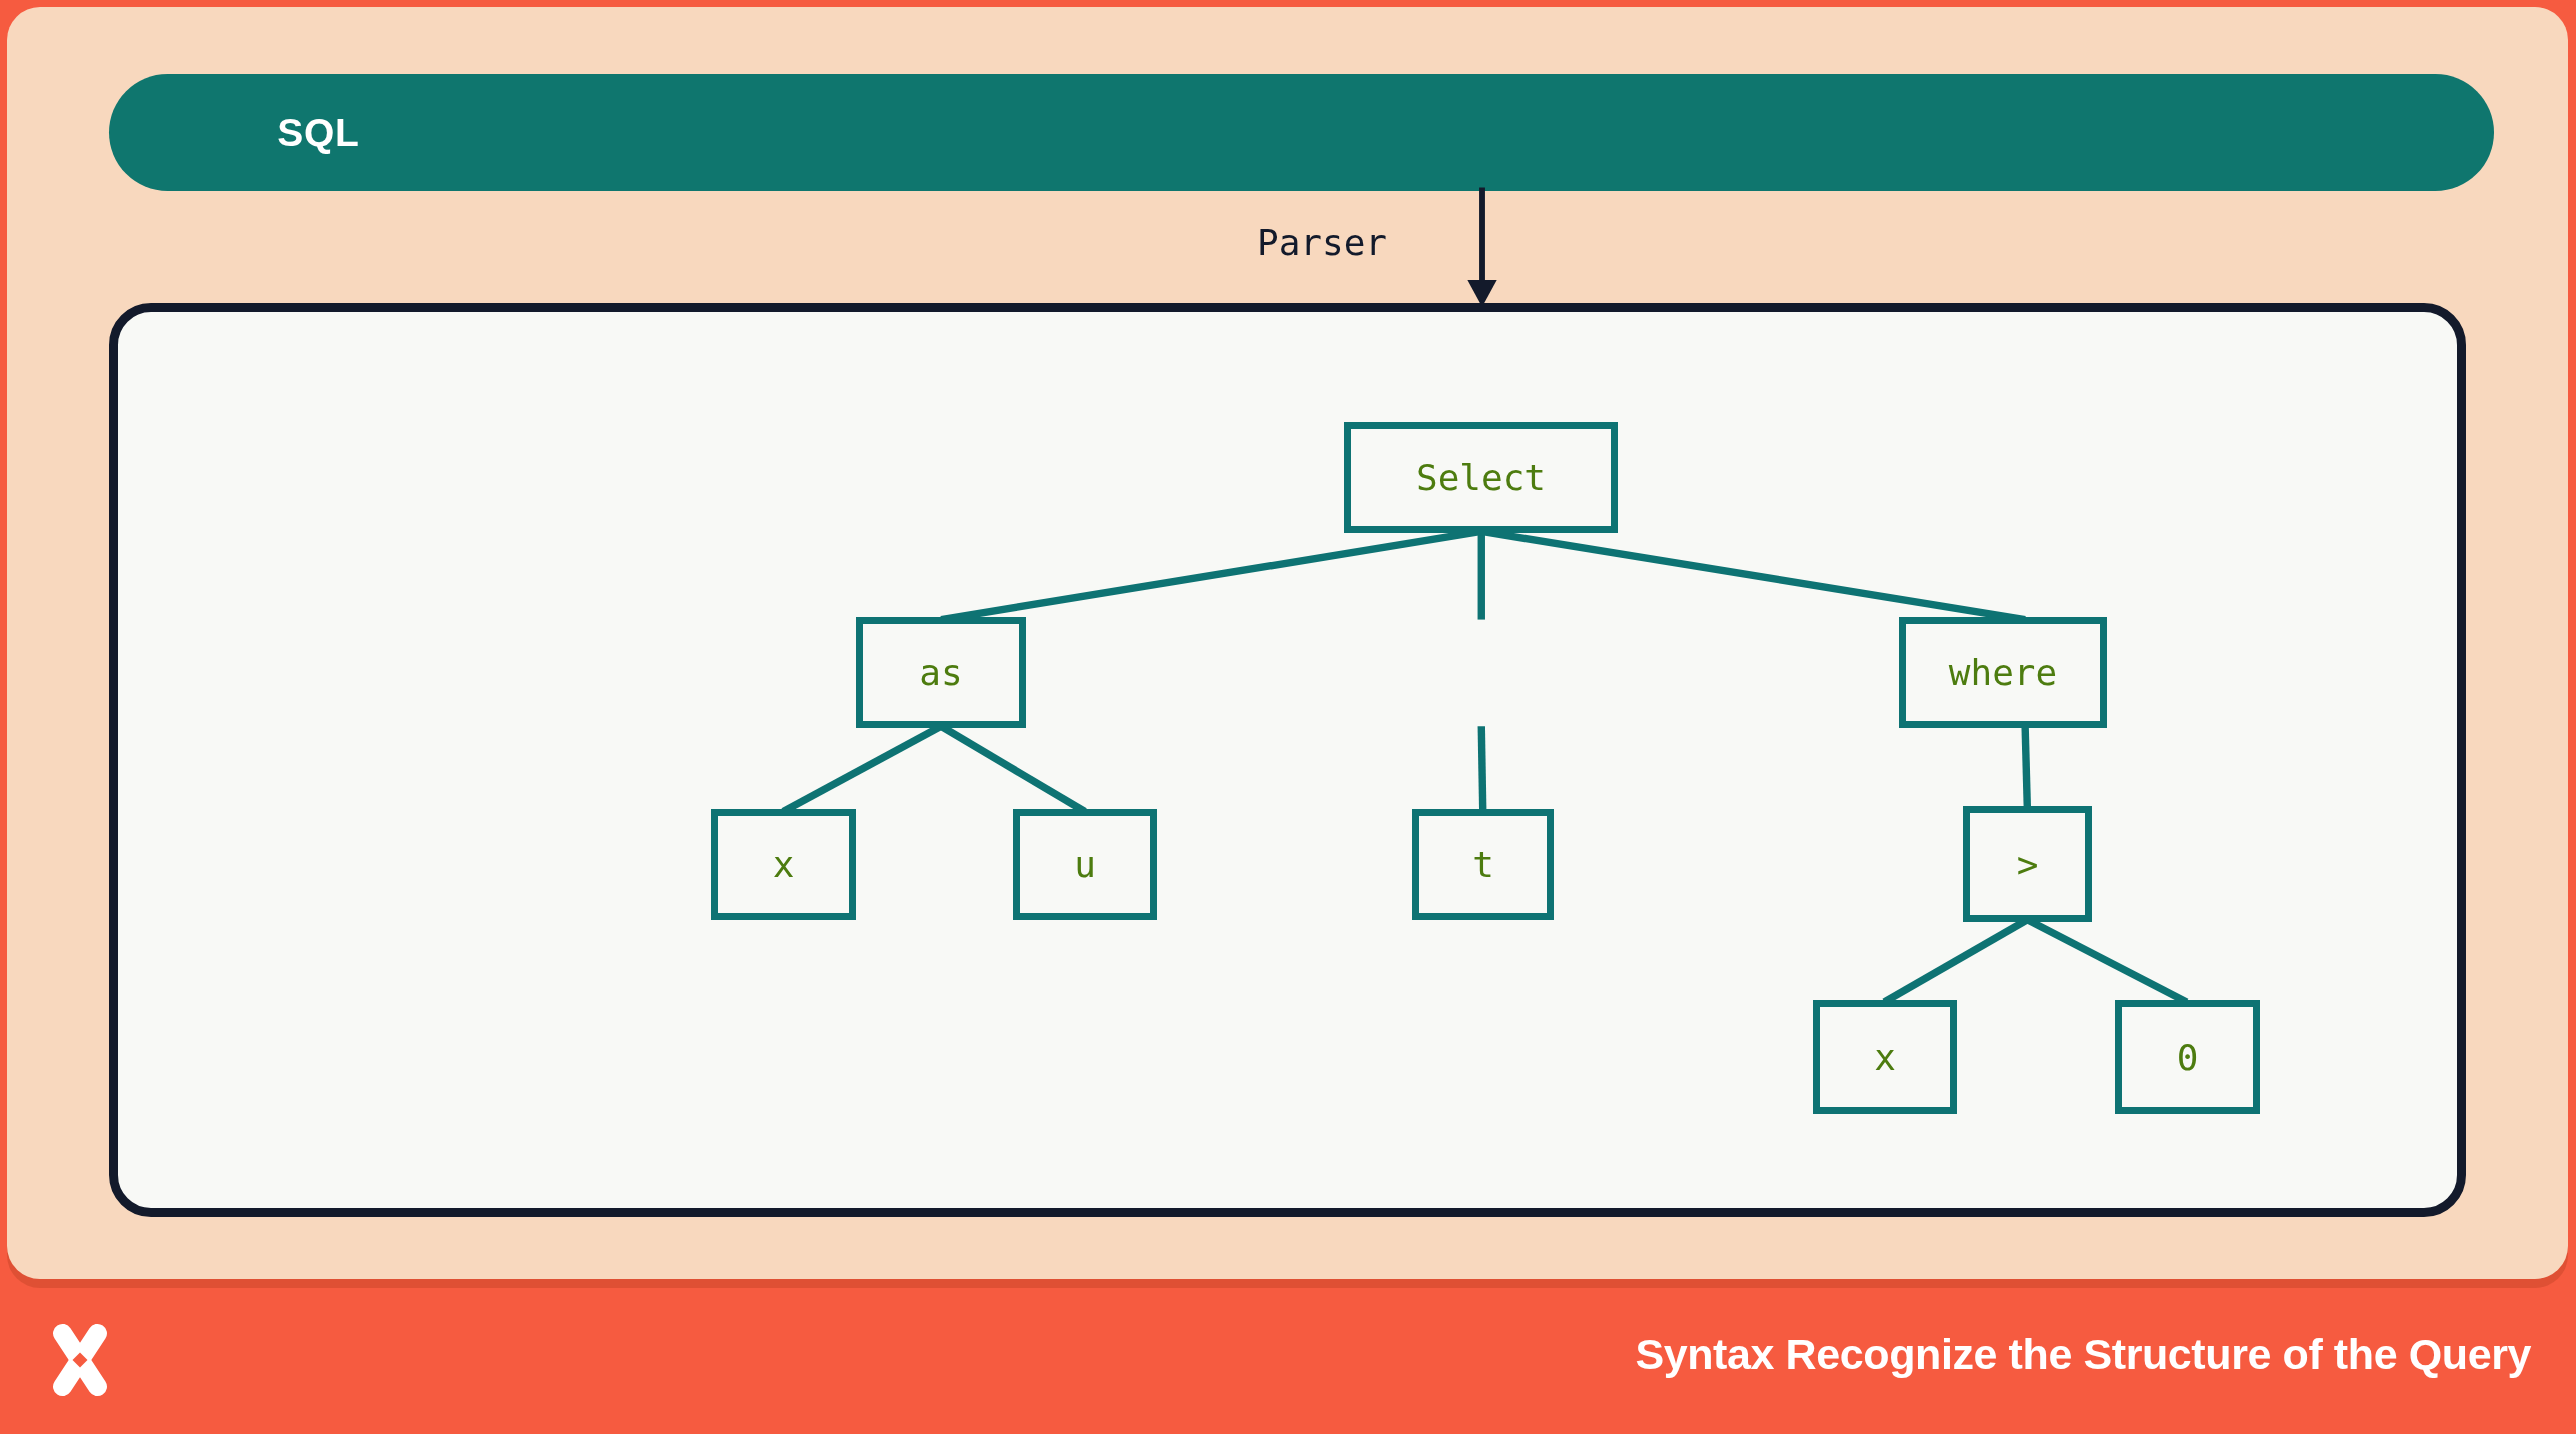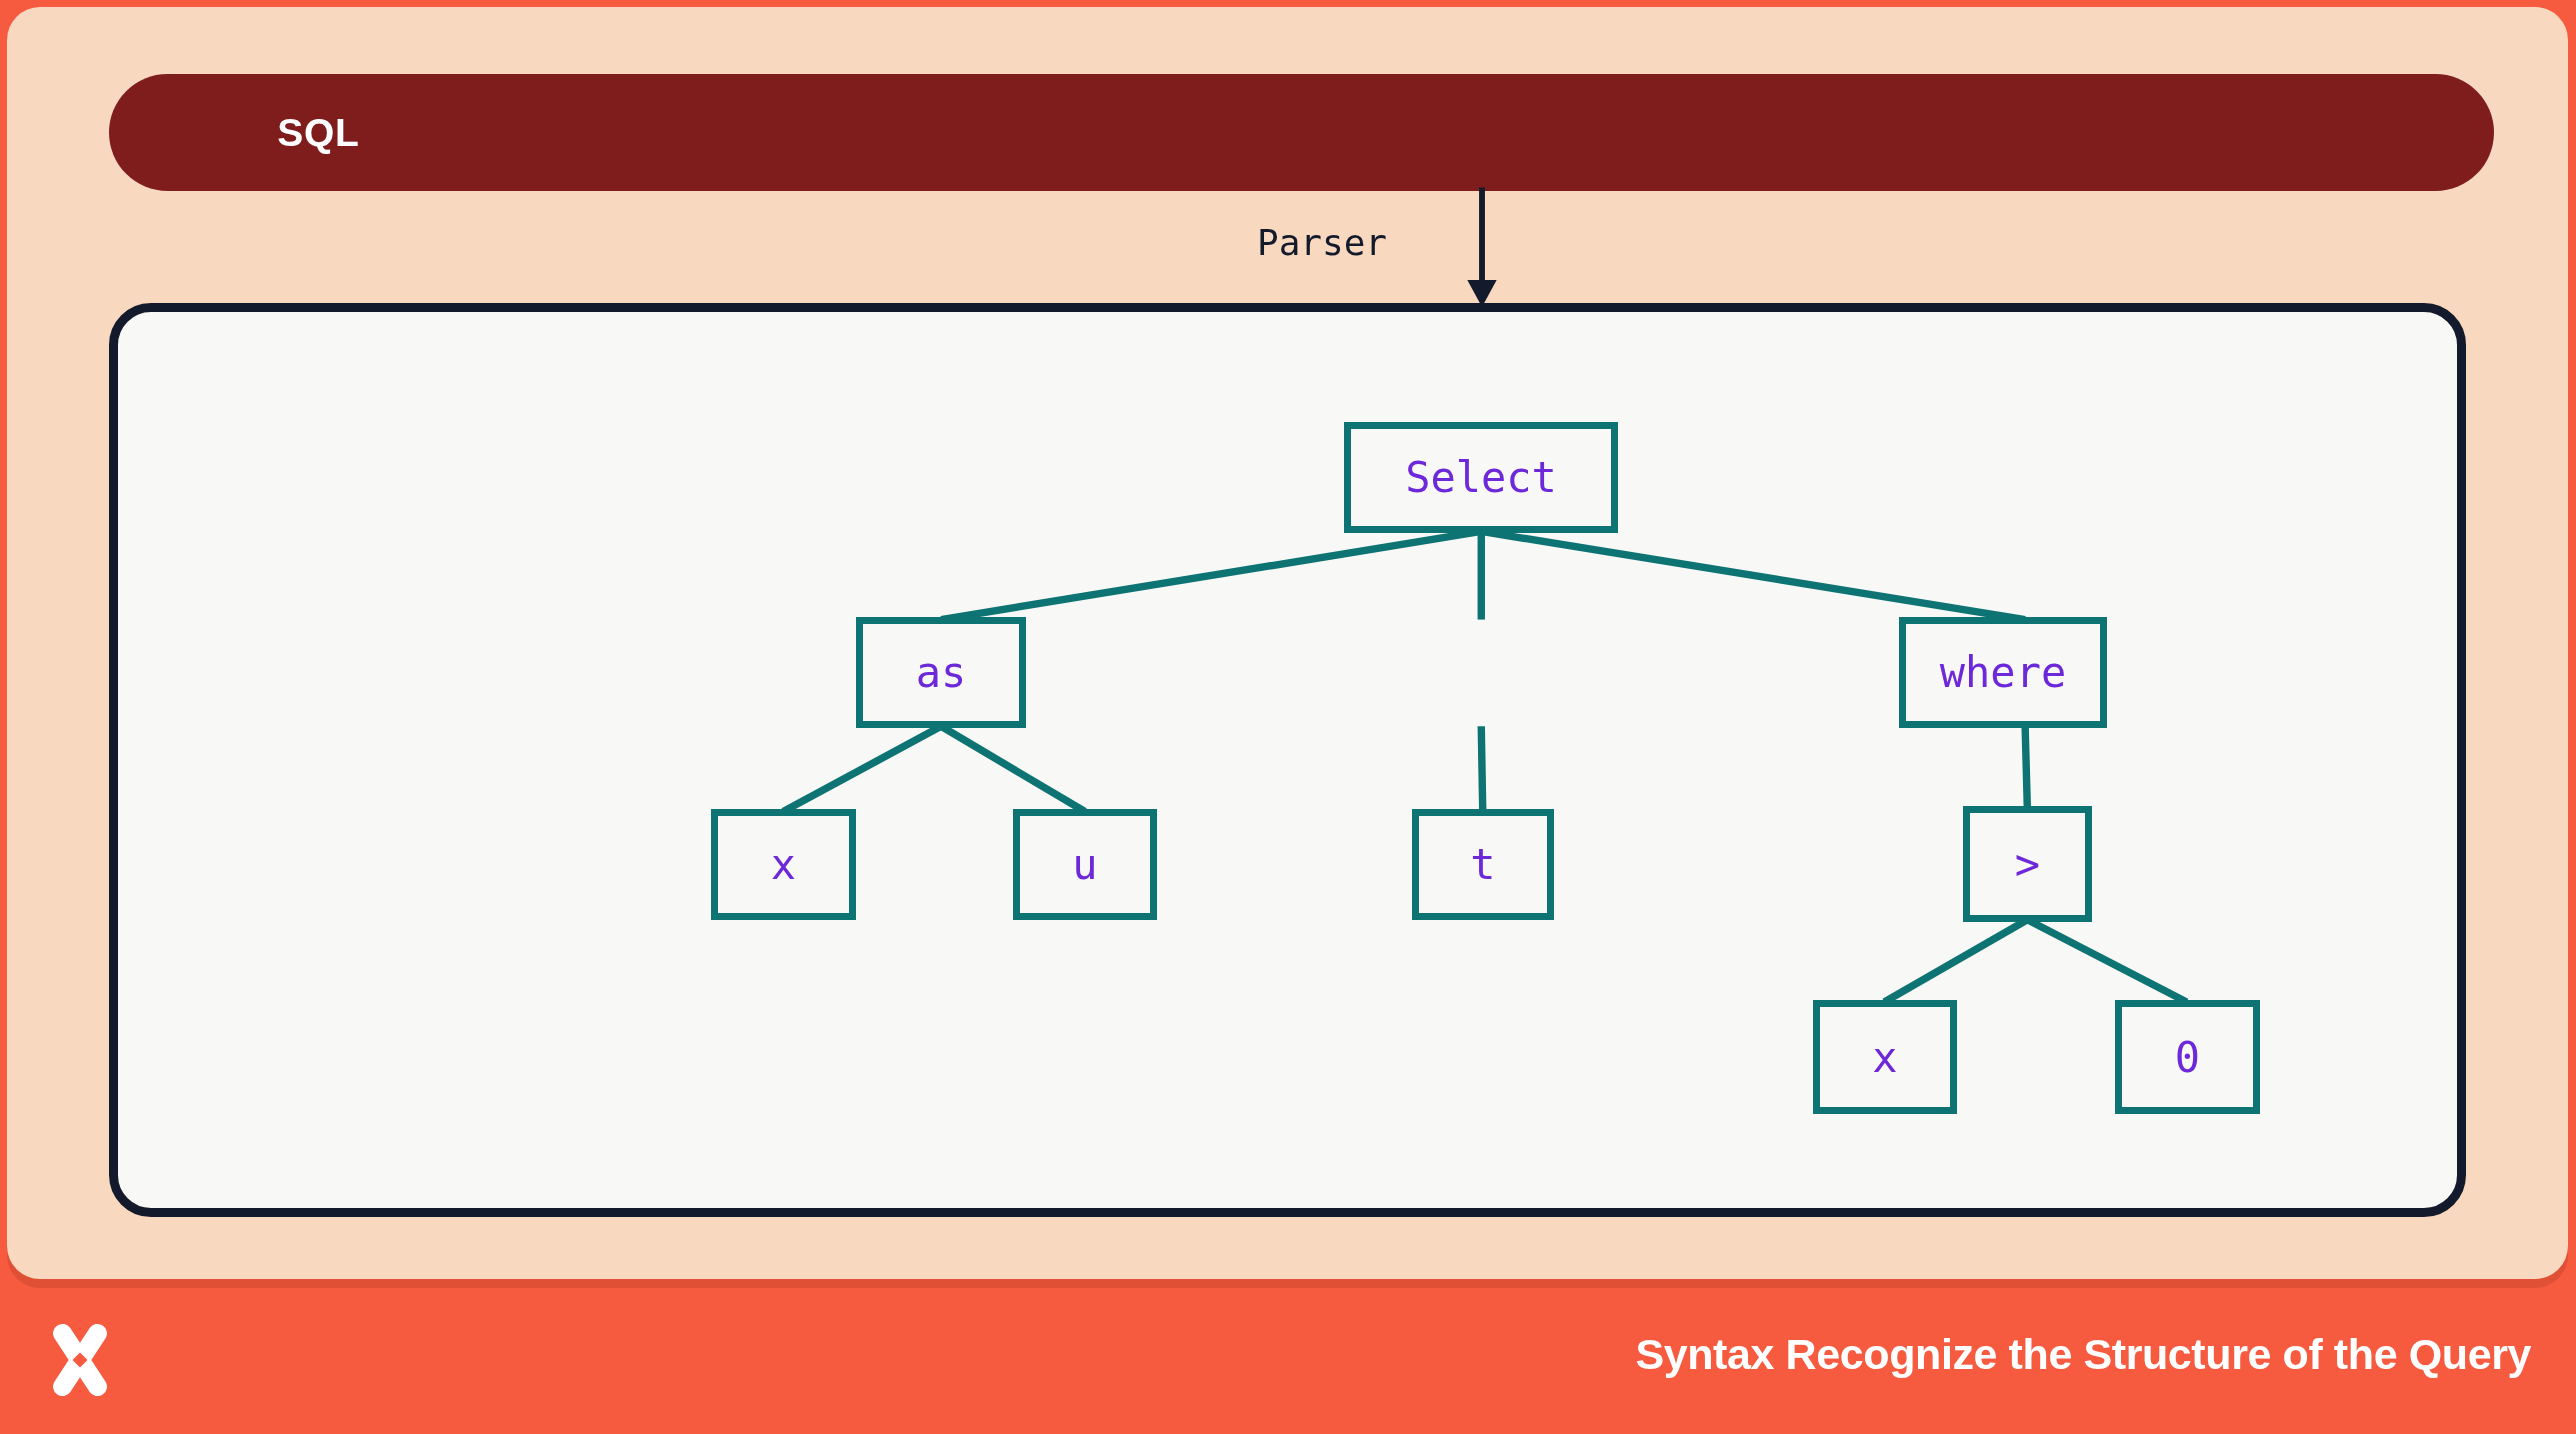--- a/index.html
+++ b/index.html
@@ -14,21 +14,21 @@
   }
   
   .peach-panel{
     position:absolute;left:7.4px;top:7.4px;width:2561px;height:1272px;
     background:#F8D8BE;border-radius:33px;
     box-shadow:0 9px 0 rgba(170,55,28,.30);
   }
   
   .sql-pill{
     position:absolute;left:109px;top:74px;width:2385px;height:117px;
-    background:#7f1d1d;border-radius:59px;
+    background:#0f766e;border-radius:59px;
   }
   .sql-pill .pill-label{
     position:absolute;left:0;top:0;width:419px;height:100%;
     display:flex;align-items:center;justify-content:center;
     color:#FFFFFF;font-weight:bold;font-size:39px;letter-spacing:0.7px;
   }
   .sql-pill .pill-content{
     position:absolute;left:419px;top:10.4px;right:10.4px;bottom:10.4px;
     background:#F8F9F6;border-radius:0 49px 49px 0;
     display:flex;align-items:center;
@@ -60,21 +60,21 @@
   }
   .tree-strip .strip-label{
     color:#FFFFFF;font-weight:bold;font-size:37px;
   }
   .edges{position:absolute;left:0;top:0;}
   .node{
     position:absolute;box-sizing:border-box;
     background:#F8F9F6;border:7.4px solid #0E7373;
     display:flex;align-items:center;justify-content:center;
     font-family:"DejaVu Sans Mono", monospace;
-    font-size:42px;color:#6d28d9;white-space:pre;
+    font-size:36px;color:#4d7c0f;white-space:pre;
   }
   .n-select{left:1235px;top:119px;width:274px;height:111px;}
   .n-as    {left:747px;top:314px;width:170px;height:111px;}
   .n-from  {left:1260px;top:314px;width:225px;height:111px;}
   .n-where {left:1790px;top:314px;width:208px;height:111px;}
   .n-x1    {left:602px; top:506px;width:145px;height:111px;}
   .n-u     {left:904px;top:506px;width:144px;height:111px;}
   .n-t     {left:1303px;top:506px;width:142px;height:111px;}
   .n-gt    {left:1854px;top:503px;width:129px;height:116px;}
   .n-x2    {left:1704px;top:697px;width:144px;height:114px;}

